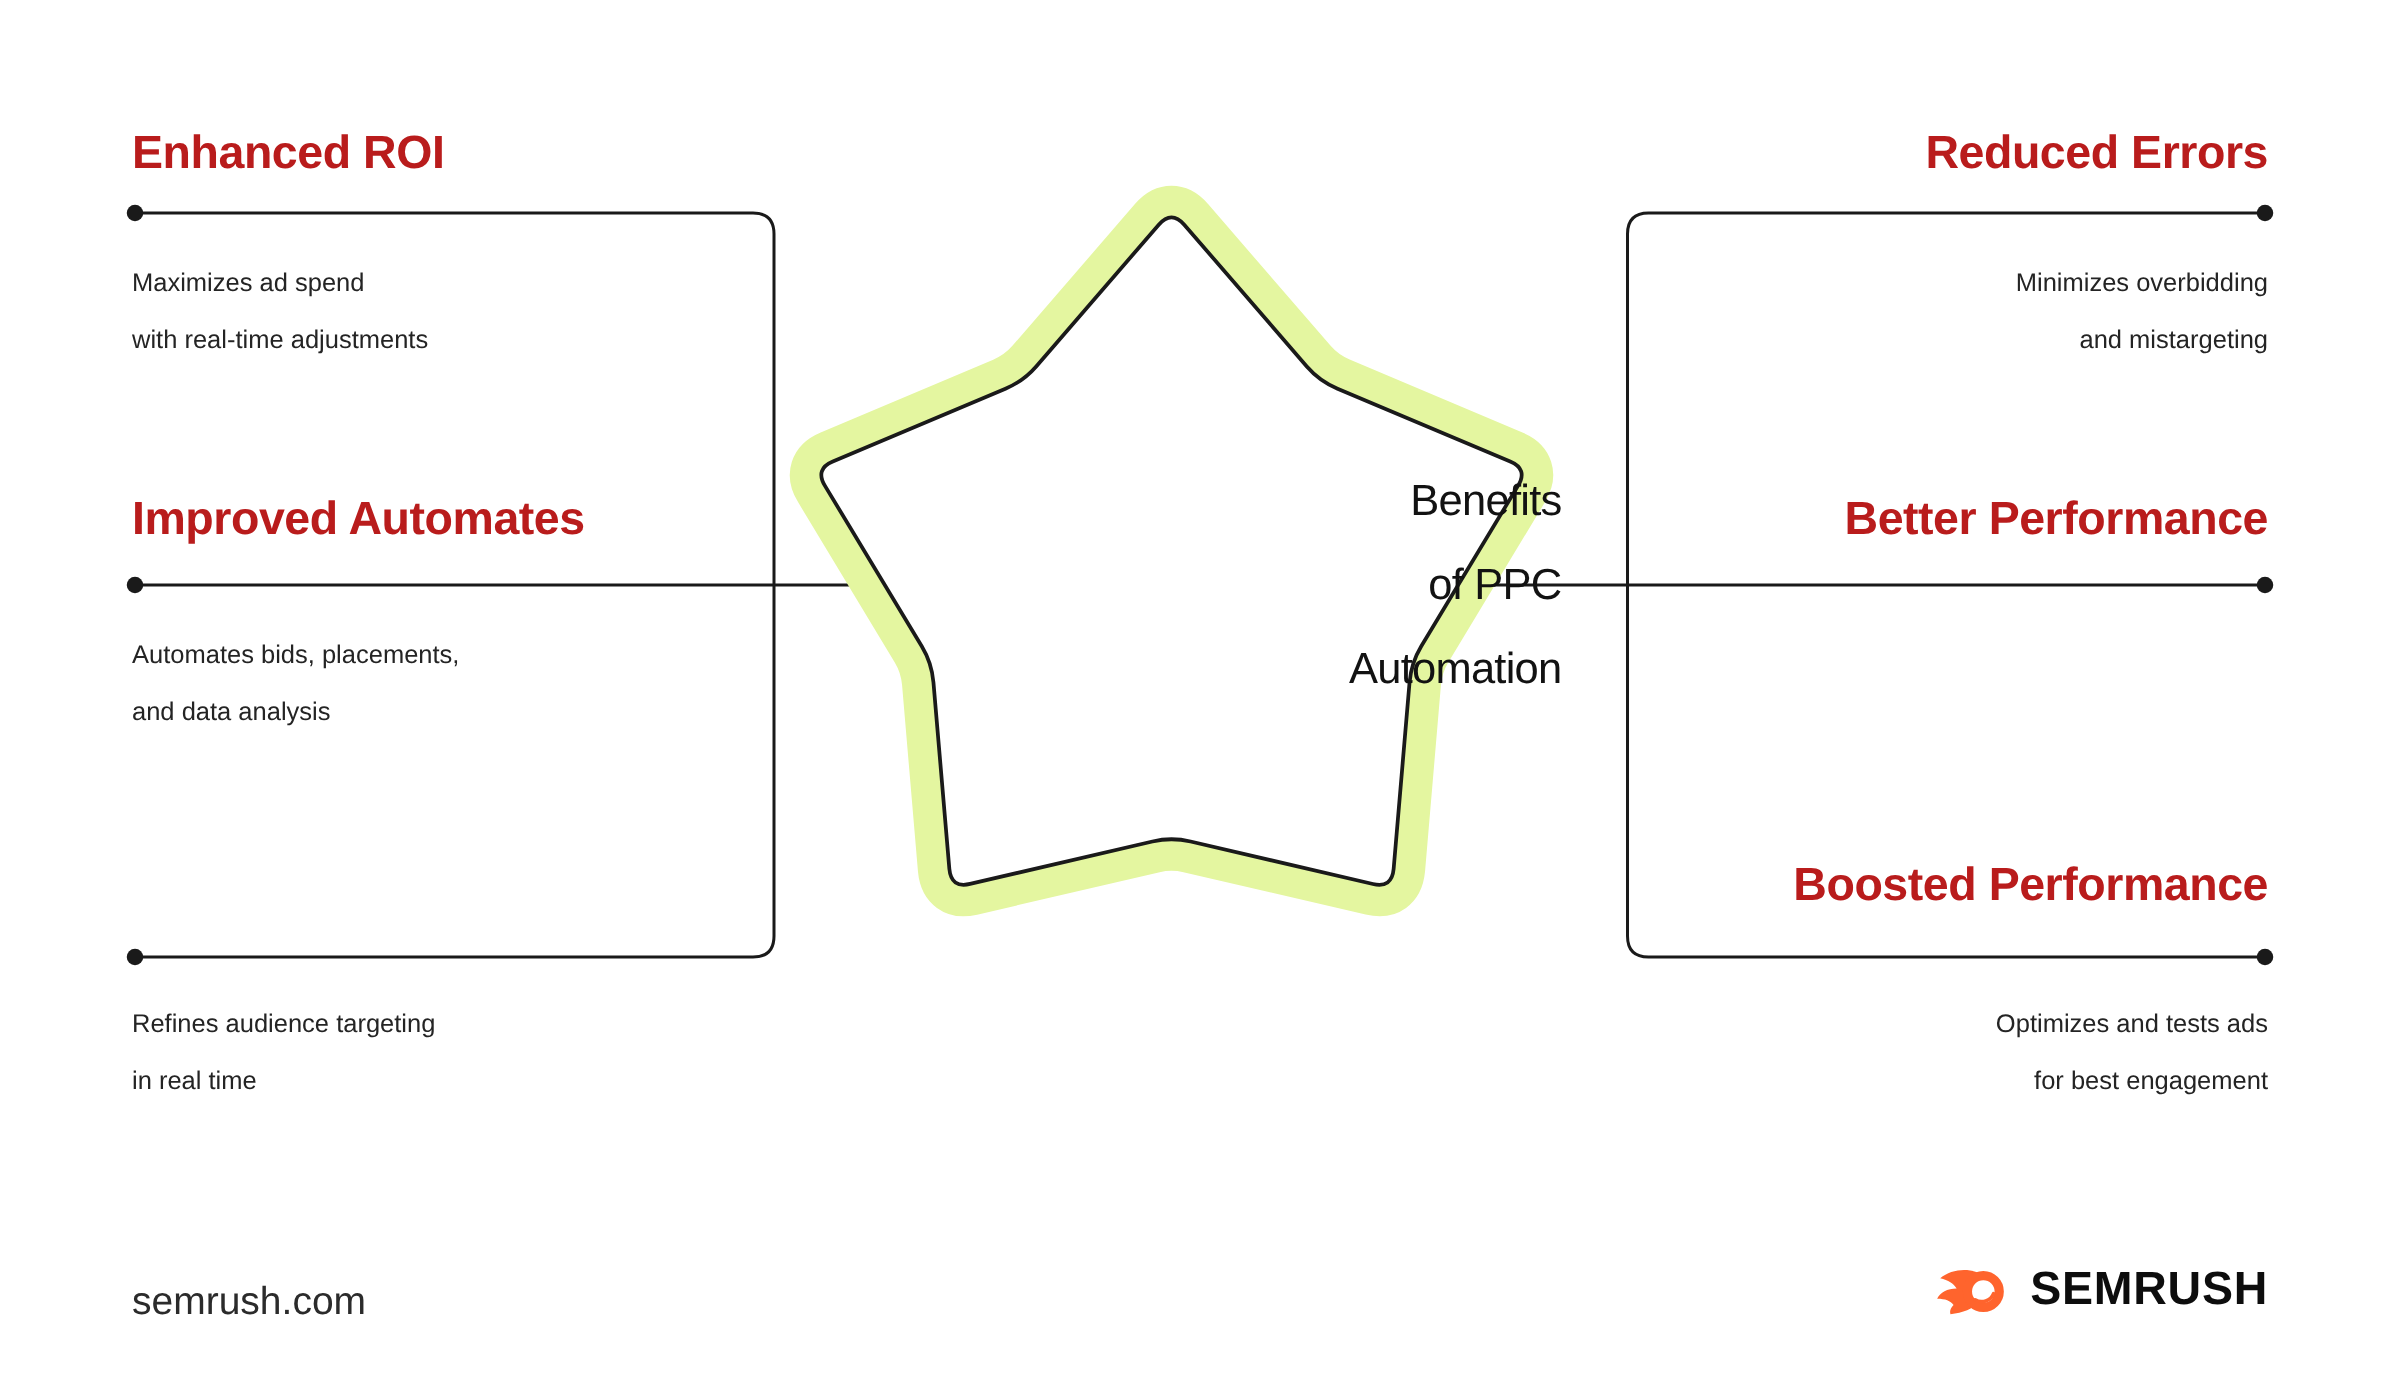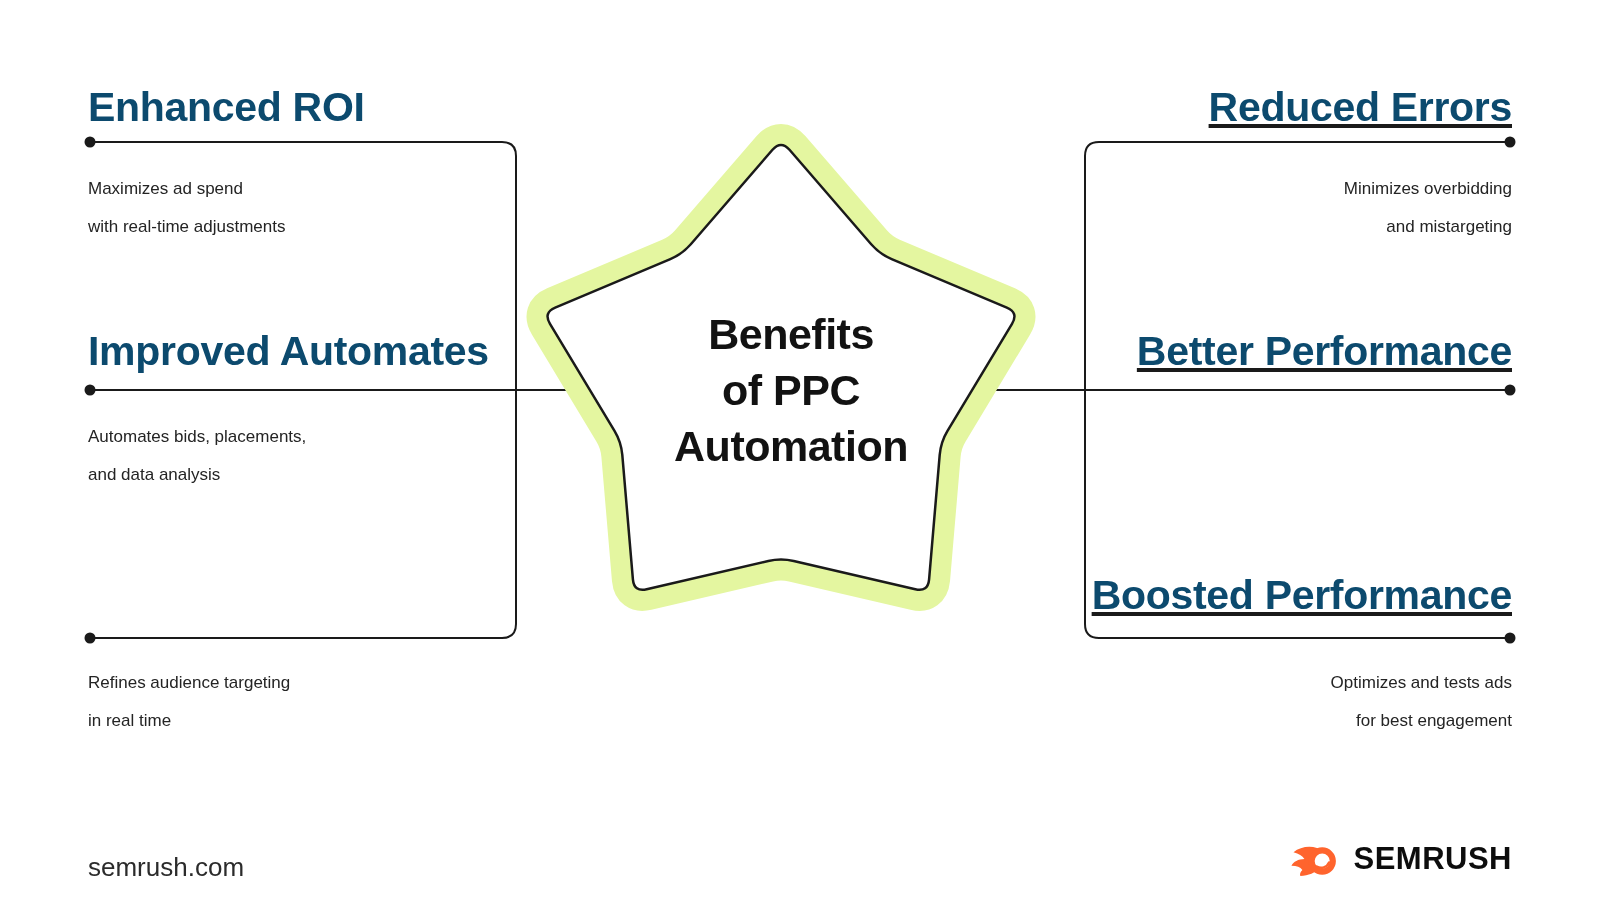--- a/index.html
+++ b/index.html
@@ -15,48 +15,48 @@
   #diagram-svg {
     position: absolute;
     left: 0; top: 0;
     width: 1600px; height: 916px;
   }
   .benefit {
     position: absolute;
     width: 440px;
   }
   .benefit.left  { left: 88px;  text-align: left; }
-  .benefit.right { right: 88px; text-align: right; text-decoration: underline; }
+  .benefit.right { right: 88px; text-align: right; }
   .benefit-title {
-    font-size: 41px;
+    font-size: 31px;
     font-weight: 700;
     letter-spacing: -0.3px;
-    color: #0c4a6e;
+    color: #b91c1c;
     white-space: nowrap;
   }
   .benefit-desc {
     position: absolute;
     width: 440px;
     font-size: 17px;
     font-weight: 400;
     line-height: 38px;
     color: #242424;
     white-space: pre-line;
   }
   .benefit-desc.left  { left: 88px;  text-align: left; }
   .benefit-desc.right { right: 88px; text-align: right; }
   .star-title {
     position: absolute;
     left: 541px;
     top: 306px;
     width: 500px;
-    text-align: center;
-    font-size: 43px;
+    text-align: right;
+    font-size: 29px;
     line-height: 56px;
-    font-weight: 700;
+    font-weight: 400;
     letter-spacing: -0.5px;
     color: #121212;
     white-space: pre-line;
   }
   .site-url {
     position: absolute;
     left: 88px;
     top: 852px;
     font-size: 26px;
     color: #2b2b2b;

